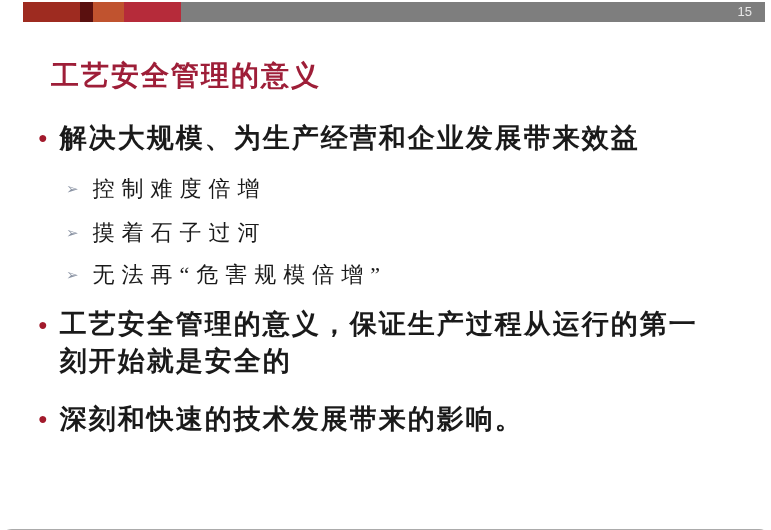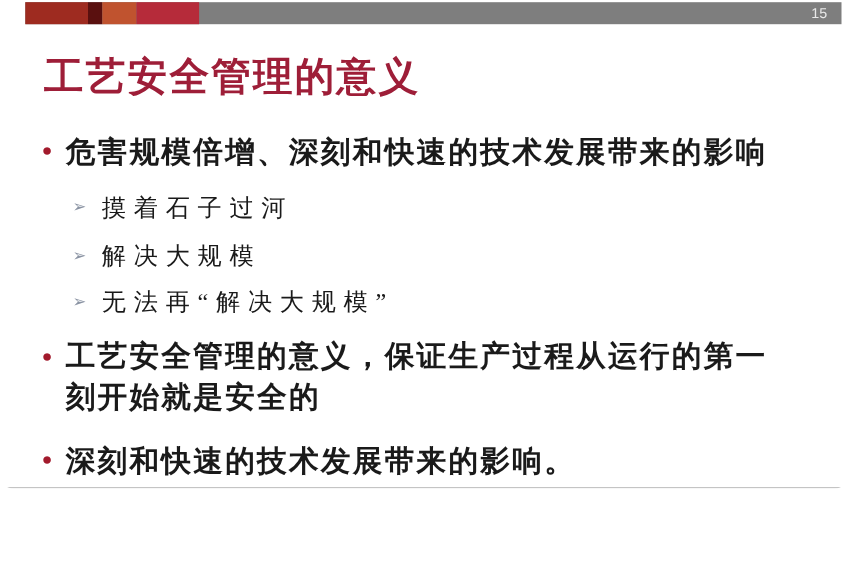--- a/index.html
+++ b/index.html
@@ -1,20 +1,20 @@
 <!DOCTYPE html>
 <html><head>
 <meta charset="utf-8">
 <style>
   html, body { margin: 0; padding: 0; }
   body { background: #ffffff; }
   .slide {
     position: relative;
     width: 771px;
-    height: 444px;
+    height: 530px;
     background: #ffffff;
     overflow: hidden;
     font-family: "Liberation Serif", "DejaVu Serif", serif;
     border-radius: 12px;
   }
 
   
   .topbar {
     position: absolute;
     left: 23px;
@@ -36,22 +36,22 @@
     line-height: 20px;
     font-family: "Liberation Sans", sans-serif;
     font-size: 13px;
   }
 
   
   .title {
     position: absolute;
     left: 40px;
     top: 46px;
-    margin: 0;
-    font-size: 36px;
+    margin: 11px;
+    font-size: 28px;
     font-weight: bold;
     letter-spacing: 2px;
     white-space: nowrap;
   }
 
   
   .bullet {
     position: absolute;
     left: 38px;
     display: flex;
@@ -115,36 +115,36 @@
     <div class="seg seg-two" style="background: rgb(90, 16, 15);"></div>
     <div class="seg seg-three" style="background: rgb(192, 83, 47);"></div>
     <div class="seg seg-four" style="background: rgb(182, 43, 58);"></div>
     <span class="pagenum" style="color: rgb(232, 232, 232);">15</span>
   </div>
 
   <h1 class="title" style="color: rgb(158, 30, 56);">工艺安全管理的意义</h1>
 
   <div class="bullet bullet-1" style="color: rgb(26, 26, 26);">
     <span class="dot" style="color: rgb(162, 26, 44);">●</span>
-    <span class="btext">危害规模倍增、深刻和快速的技术发展带来的影响</span>
+    <span class="btext">解决大规模、为生产经营和企业发展带来效益</span>
   </div>
 
   <div class="sub sub-1" style="color: rgb(26, 26, 26);">
     <span class="arrow" style="color: rgb(138, 147, 163);">➢</span>
-    <span>摸着石子过河</span>
+    <span>控制难度倍增</span>
   </div>
 
   <div class="sub sub-2" style="color: rgb(26, 26, 26);">
     <span class="arrow" style="color: rgb(138, 147, 163);">➢</span>
-    <span>解决大规模</span>
+    <span>摸着石子过河</span>
   </div>
 
   <div class="sub sub-3" style="color: rgb(26, 26, 26);">
     <span class="arrow" style="color: rgb(138, 147, 163);">➢</span>
-    <span>无法再“解决大规模”</span>
+    <span>无法再“危害规模倍增”</span>
   </div>
 
   <div class="bullet bullet-2" style="color: rgb(26, 26, 26);">
     <span class="dot" style="color: rgb(162, 26, 44);">●</span>
     <span class="btext">工艺安全管理的意义，保证生产过程从运行的第一刻开始就是安全的</span>
   </div>
 
   <div class="bullet bullet-3" style="color: rgb(26, 26, 26);">
     <span class="dot" style="color: rgb(162, 26, 44);">●</span>
     <span class="btext">深刻和快速的技术发展带来的影响。</span>

